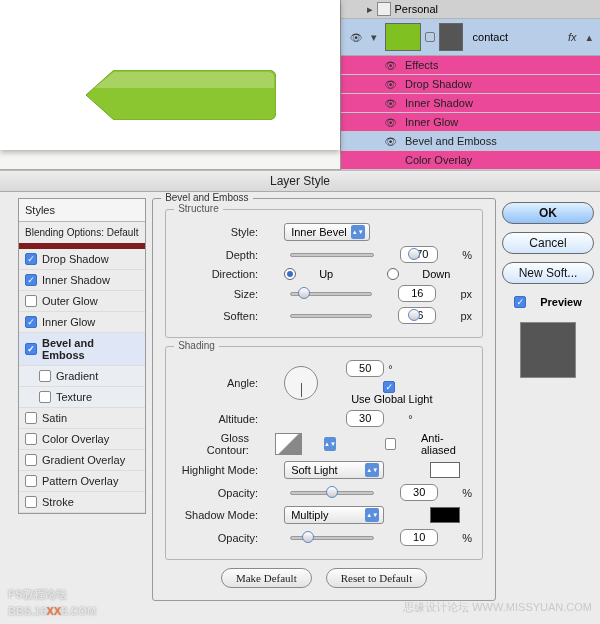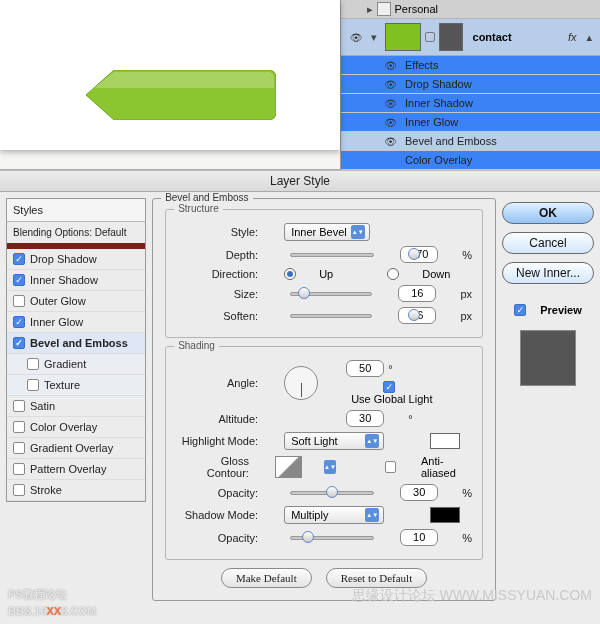--- a/index.html
+++ b/index.html
@@ -11,32 +11,32 @@
 .green-arrow { position: absolute; left: 86px; top: 70px; width: 190px; height: 50px; }
 .green-arrow svg { width: 100%; height: 100%; }
 
 .layers-panel { width: 260px; background: #d8d8d8; border-left: 1px solid #999; font-size: 11px; }
 .layer-header-row { display:flex; align-items:center; background:#d0d0d0; border-bottom:1px solid #b5b5b5; padding:2px 0;}
 .eye-col { width:22px; text-align:center; color:#333; }
 .layer-row { display:flex; align-items:center; padding:4px 4px; background:#b8cde8; border-bottom:1px solid #aaa;}
 .layer-thumb { width:36px; height:28px; background:#80c020; border:1px solid #666; margin:0 4px; display:inline-block;}
 .layer-thumb2 { width:24px; height:28px; background:#555; border:1px solid #666; margin-right:6px;}
 .link-ic { width:10px; height:10px; border:1px solid #777; border-radius:2px; margin-right:4px;}
-.layer-name { flex:1; font-weight:bold; padding-left:4px;}
+.layer-name { flex:1; font-weight:normal; padding-left:4px;}
 .fx-badge { font-style:italic; color:#333; padding:0 6px;}
 .tri { padding:0 4px; color:#444;}
-.effect-row { display:flex; align-items:center; padding:3px 4px 3px 0; background:#3b82f6; border-bottom:1px solid #c8c8c8;}
+.effect-row { display:flex; align-items:center; padding:3px 4px 3px 0; background:#ec4899; border-bottom:1px solid #c8c8c8;}
 .effect-row.selected { background:#b8cde8; }
 .effect-indent { width:56px; display:flex; justify-content:flex-end; align-items:center;}
 .effect-label { padding-left:8px; color:#222;}
 
 .dialog-title { text-align:center; background: linear-gradient(#ededed,#d9d9d9); border-top:1px solid #bbb; border-bottom:1px solid #aaa; padding:3px 0; font-size:12px; color:#222;}
 .dialog-body { display:flex; background:#ececec; height: 432px; padding:6px; gap:6px;}
 
-.styles-col { width:164px; }
+.styles-col { width:164px;margin-left:12px; }
 .styles-box { border:1px solid #9a9a9a; background:#ececec; }
 .styles-head { background:#f5f5f5; padding:5px 6px; border-bottom:1px solid #b5b5b5; color:#222;}
 .styles-sub { padding:5px 6px; border-bottom:6px solid #7f1d1d; color:#222; font-size:10px;}
 .style-item { display:flex; align-items:center; padding:4px 6px; border-bottom:1px solid #ddd; gap:5px; color:#222;}
 .style-item.sel { background:#dfe6f5; font-weight:bold;}
 .style-item.sub { padding-left:20px; background:#eaedf2;}
 .chk { width:12px; height:12px; border:1px solid #888; background:#fff; display:inline-flex; align-items:center; justify-content:center; border-radius:2px;}
 .chk.on { background:#4a87e8; border-color:#3a6fc8;}
 .chk.on::after { content:"✓"; color:#fff; font-size:9px; line-height:9px;}
 
@@ -59,26 +59,26 @@
 .angle-dial { width:34px; height:34px; border:1px solid #888; border-radius:50%; background:#f5f5f5; position:relative; margin-right:8px;}
 .angle-dial::after{content:""; position:absolute; left:50%; top:50%; width:1px; height:14px; background:#555; transform-origin:top; transform:rotate(0deg);}
 .contour-sw { width:30px; height:22px; border:1px solid #888; background:linear-gradient(135deg,#fff 48%, #888 52%); display:inline-block;}
 .color-sw { width:30px; height:16px; border:1px solid #666; display:inline-block;}
 .btnrow { display:flex; justify-content:center; gap:14px; margin-top:6px;}
 .mac-btn { background:linear-gradient(#fdfdfd,#e3e3e3); border:1px solid #8a8a8a; border-radius:10px; padding:3px 14px; color:#222; font-size:11px;font-family:Liberation Serif, serif;}
 
 .right-col { width:100px; display:flex; flex-direction:column; align-items:center; gap:8px; padding-top:4px;}
 .aqua-btn { width:92px; height:22px; border:1px solid #6a6a6a; border-radius:11px; background:linear-gradient(#fafeff,#d4e6fb); display:flex; align-items:center; justify-content:center; font-size:12px; color:#111;}
 .aqua-btn.primary { background:linear-gradient(#dff1ff,#93c2f8); font-weight:bold;}
-.preview-chk { display:flex; align-items:flex-start; gap:14px; margin-top:12px;}
+.preview-chk { display:flex; align-items:flex-start; gap:14px; margin-top:4px;}
 .preview-sw { width:56px; height:56px; border:1px solid #888; background:#555; margin-top:6px;}
 
 .watermark-l { position:absolute; left:8px; bottom:6px; color:#e6e6e6; font-size:14px; font-weight:bold; text-shadow:0 0 2px #999;}
 .watermark-l .xx { color:#e74; }
-.watermark-r { position:absolute; right:8px; bottom:19px; color:#c9c9c9; font-size:14px;}
+.watermark-r { position:absolute; right:8px; bottom:9px; color:#c9c9c9; font-size:11px;}
 .eye-ic::before { content:"👁"; font-size:10px; color:#333;}
 </style>
 </head>
 <body>
 
 <div class="top-area">
   <div class="canvas">
     <div class="canvas-inner"></div>
     <div class="green-arrow">
       <svg viewBox="0 0 190 50">
@@ -267,37 +267,37 @@
               </div>
           </div>
           </div>
         <div class="frow">
             <span class="flabel">Altitude:</span>
           <span style="width:42px;"></span>
           <span class="numbox">30</span>
             <span class="unit">°</span>
           </div>
         <div class="frow">
-            <span class="flabel">Highlight Mode:</span>
-          <span class="select" style="min-width:100px;">
-              <span>Soft Light</span>
-              <span class="select-arrows">▲▼</span>
-            </span>
-          <span style="width:6px;"></span>
-            <span class="color-sw" style="background:#fff;"></span>
-          </div>
-        <div class="frow">
             <span class="flabel">Gloss Contour:</span>
           <span class="contour-sw"></span>
             <span class="select-arrows" style="margin-left:2px;">▲▼</span>
           <span style="width:10px;"></span>
           <span class="chk"></span>
             <span style="padding-left:5px;">Anti-aliased</span>
           </div>
         <div class="frow">
+            <span class="flabel">Highlight Mode:</span>
+          <span class="select" style="min-width:100px;">
+              <span>Soft Light</span>
+              <span class="select-arrows">▲▼</span>
+            </span>
+          <span style="width:6px;"></span>
+            <span class="color-sw" style="background:#fff;"></span>
+          </div>
+        <div class="frow">
             <span class="flabel">Opacity:</span>
           <span class="slider">
               <span class="slider-track"></span>
               <span class="slider-thumb" style="left:36px;"></span>
             </span>
           <span class="numbox">30</span>
             <span class="unit">%</span>
           </div>
         <div class="frow">
             <span class="flabel">Shadow Mode:</span>
@@ -322,21 +322,21 @@
       <div class="btnrow">
         <span class="mac-btn">Make Default</span>
         <span class="mac-btn">Reset to Default</span>
       </div>
     </div>
   </div>
 
   <div class="right-col">
     <span class="aqua-btn primary">OK</span>
     <span class="aqua-btn">Cancel</span>
-    <span class="aqua-btn">New Inner...</span>
+    <span class="aqua-btn">New Soft...</span>
     <div class="preview-chk">
         <span class="chk on"></span>
         <span style="font-weight:bold;">Preview</span>
       </div>
     <div class="preview-sw"></div>
   </div>
 </div>
 
 <div class="watermark-l">
   <div>PS教程论坛</div>

